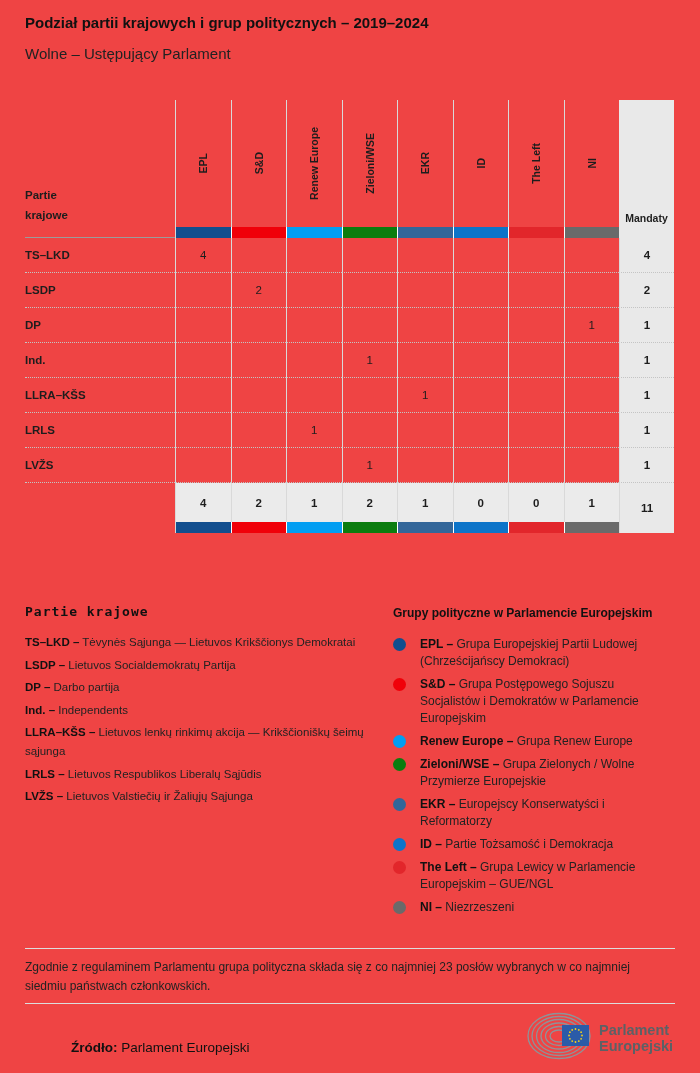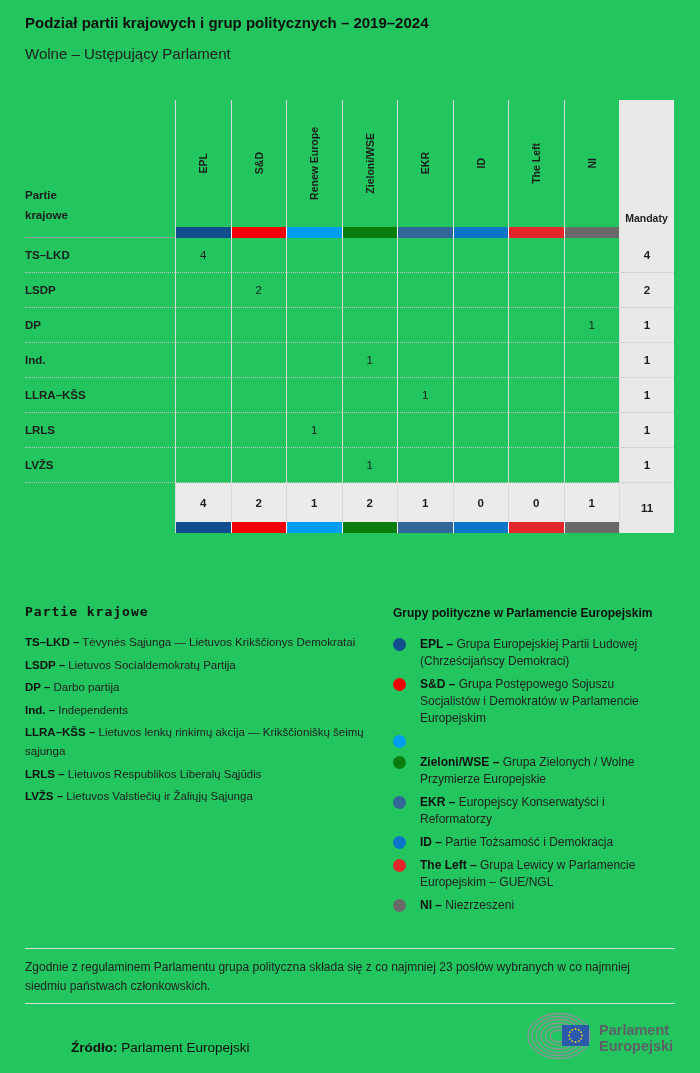--- a/index.html
+++ b/index.html
@@ -1,16 +1,16 @@
 <!DOCTYPE html>
 <html><head>
 <meta charset="utf-8">
 <style>
   html,body{margin:0;padding:0;background:#fff;}
-  .page{position:relative;width:700px;height:1073px;background:#22c55e;overflow:hidden;
+  .page{position:relative;width:700px;height:1073px;background:#ef4444;overflow:hidden;
         font-family:"Liberation Sans",sans-serif;color:#1d1d1d;}
   .title{position:absolute;left:25px;top:14px;font-size:15px;font-weight:700;color:#111;}
   .subtitle{position:absolute;left:25px;top:45px;font-size:15px;font-weight:400;color:#222;}
 
   
   .tbl{position:absolute;left:25px;top:100px;display:grid;
        grid-template-columns:150px repeat(8,55.5px) 55px;
        grid-template-rows:127px 11px repeat(7,35px) 39px 11px;}
   .cell{display:flex;align-items:center;justify-content:center;font-size:11.5px;}
   .vl{border-left:1px solid #d9d9d9;}
@@ -218,20 +218,21 @@
     <div class="g-item">
       <span class="dot" style="background-color: rgb(18, 78, 142);"></span>
       <span class="g-text"><b>EPL –</b> <span>Grupa Europejskiej Partii Ludowej (Chrześcijańscy Demokraci)</span></span>
     </div>
     <div class="g-item">
       <span class="dot" style="background-color: rgb(240, 0, 9);"></span>
       <span class="g-text"><b>S&amp;D –</b> <span>Grupa Postępowego Sojuszu Socjalistów i Demokratów w Parlamencie Europejskim</span></span>
     </div>
     <div class="g-item">
       <span class="dot" style="background-color: rgb(2, 158, 242);"></span>
+      <span class="g-text"><b>Renew Europe –</b> <span>Grupa Renew Europe</span></span>
     </div>
     <div class="g-item">
       <span class="dot" style="background-color: rgb(11, 125, 15);"></span>
       <span class="g-text"><b>Zieloni/WSE –</b> <span>Grupa Zielonych / Wolne Przymierze Europejskie</span></span>
     </div>
     <div class="g-item">
       <span class="dot" style="background-color: rgb(51, 102, 153);"></span>
       <span class="g-text"><b>EKR –</b> <span>Europejscy Konserwatyści i Reformatorzy</span></span>
     </div>
     <div class="g-item">

